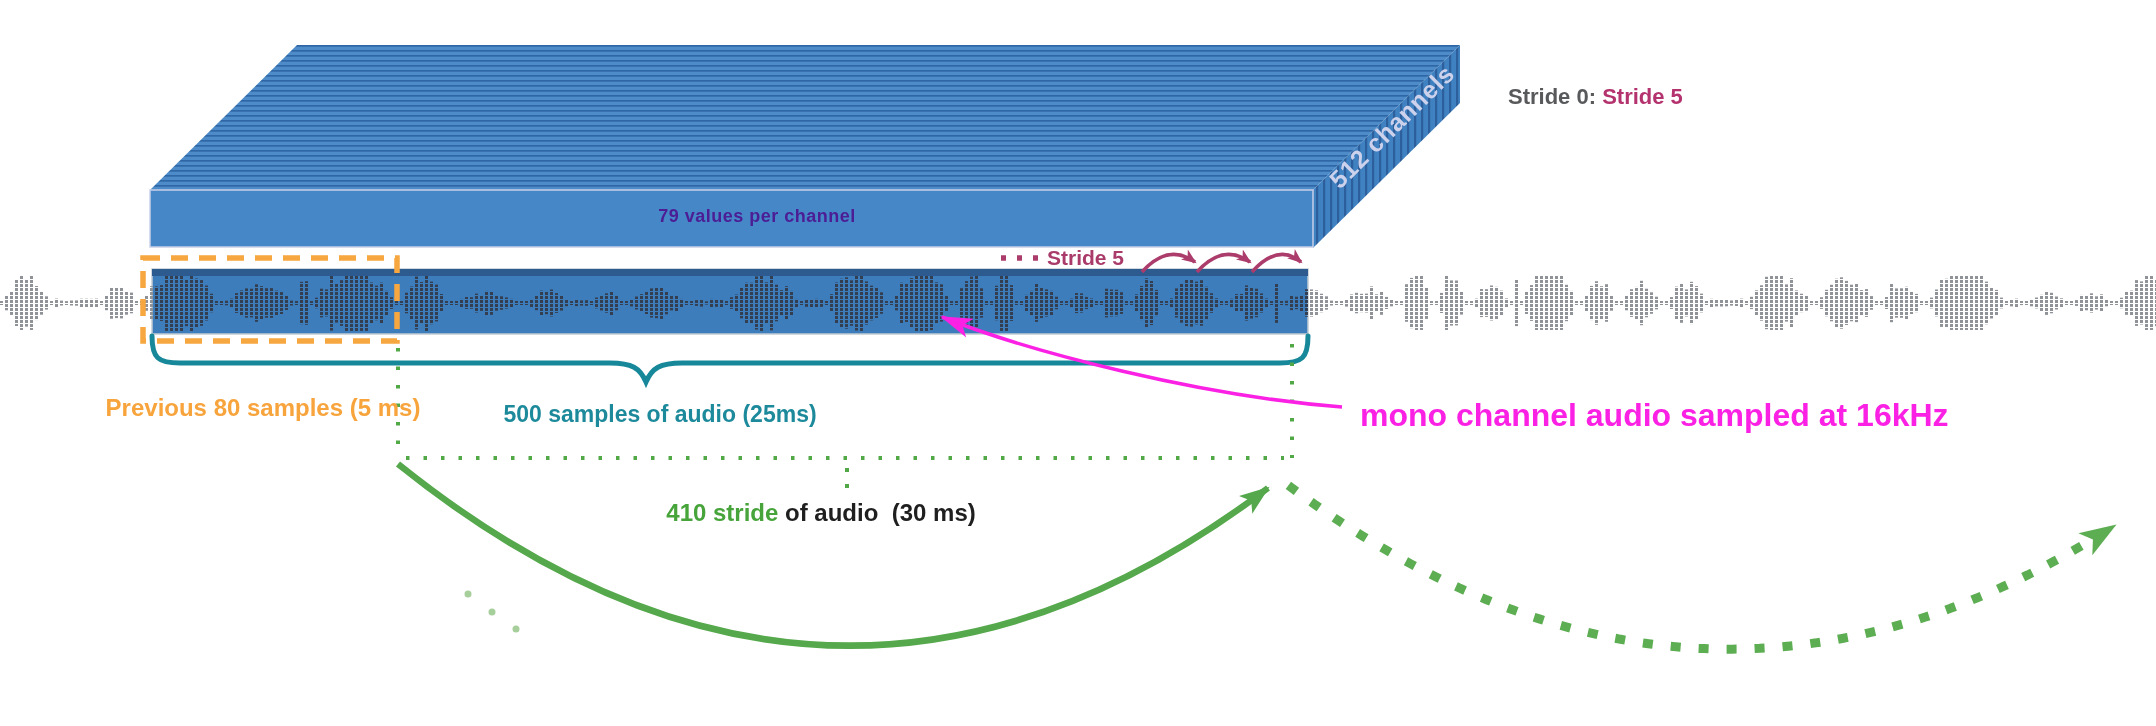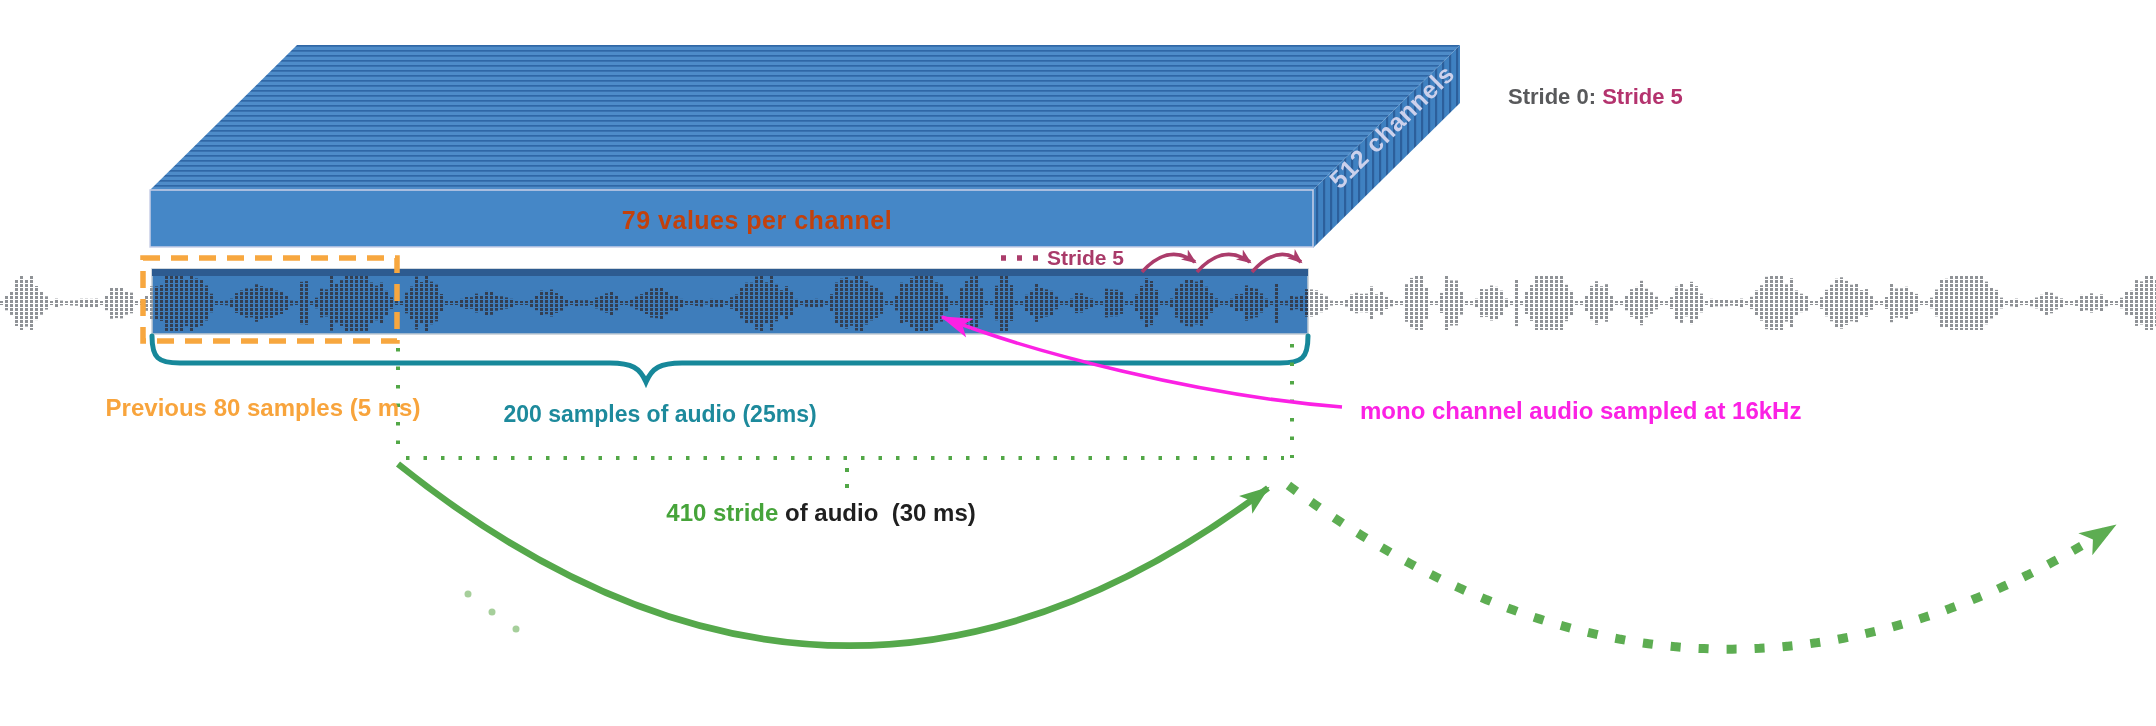--- a/index.html
+++ b/index.html
@@ -1,30 +1,30 @@
 <!DOCTYPE html>
 <html><head>
 <meta charset="utf-8">
 <style>
   html,body{margin:0;padding:0;background:#ffffff;}
   #stage{position:relative;width:2156px;height:726px;overflow:hidden;
          font-family:"Liberation Sans","DejaVu Sans",sans-serif;background:#ffffff;}
   #art{position:absolute;left:0;top:0;}
   .lbl{position:absolute;font-weight:bold;white-space:pre;line-height:1.1;}
   .centered{transform:translateX(-50%);}
-  #box-front-label{left:757px;top:207px;font-size:25px;color:#c2410c;letter-spacing:.5px;}
+  #box-front-label{left:757px;top:207px;font-size:18px;color:#4c1d95;letter-spacing:.5px;}
   #box-side-label{left:1392px;top:127px;font-size:25px;color:#ccd1ec;
      transform:translate(-50%,-50%) rotate(-44.5deg);letter-spacing:.5px;}
   #layer-note{left:1508px;top:85px;font-size:22px;}
   #layer-note .prefix{color:#58595b;}
   #layer-note .stride{color:#b4336e;}
   #stride-marker-label{left:1047px;top:246px;font-size:21px;color:#a93a69;}
   #previous-label{left:251px;top:395px;font-size:24px;color:#f8a43c;margin-left:12px;}
   #window-label{left:660px;top:402px;font-size:23px;color:#1d8a9c;}
-  #mono-label{left:1360px;top:398px;font-size:24px;color:#fb21e4;}
+  #mono-label{left:1360px;top:398px;font-size:32px;color:#fb21e4;}
   #stride320-label{left:821px;top:500px;font-size:24px;}
   #stride320-label .green{color:#46a43a;}
   #stride320-label .rest{color:#1f1f1f;}
 </style>
 </head>
 <body>
 
 <div id="stage">
 
 <svg id="art" width="2156" height="726" viewBox="0 0 2156 726">
@@ -524,16 +524,16 @@
   <path marker-end="url(#mGreenBig)" d="M1292,488 Q1700,790 2114,526" fill="none" stroke="#5dad52" stroke-width="9" stroke-dasharray="1 27" stroke-linecap="square"></path>
 
   <path marker-end="url(#mMagenta)" d="M1342,407 C1200,396 1030,352 942,317" fill="none" stroke="#fb21e4" stroke-width="3.5"></path>
 </svg>
 
 <div class="lbl centered" id="box-front-label">79 values per channel</div>
 <div class="lbl" id="box-side-label">512 channels</div>
 <div class="lbl" id="layer-note"><span class="prefix">Stride 0: </span><span class="stride">Stride 5</span></div>
 <div class="lbl" id="stride-marker-label">Stride 5</div>
 <div class="lbl centered" id="previous-label">Previous 80 samples (5 ms)</div>
-<div class="lbl centered" id="window-label">200 samples of audio (25ms)</div>
+<div class="lbl centered" id="window-label">500 samples of audio (25ms)</div>
 <div class="lbl" id="mono-label">mono channel audio sampled at 16kHz</div>
 <div class="lbl centered" id="stride320-label"><span class="green">410 stride</span><span class="rest"> of audio  (30 ms)</span></div>
 </div>
 
 </body></html>

